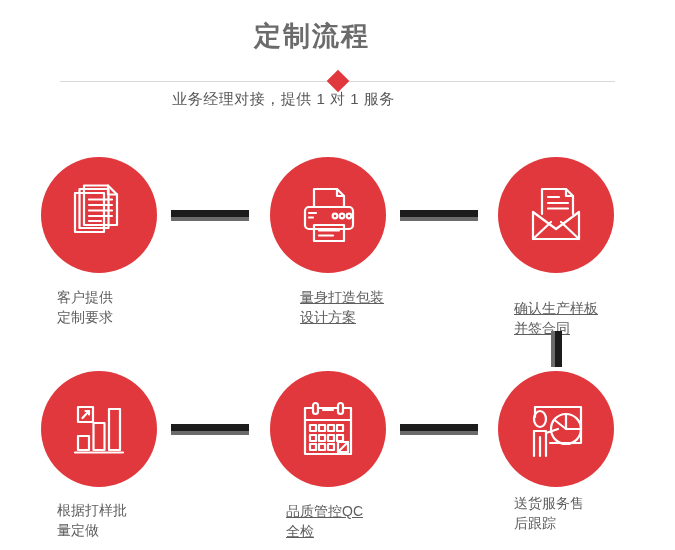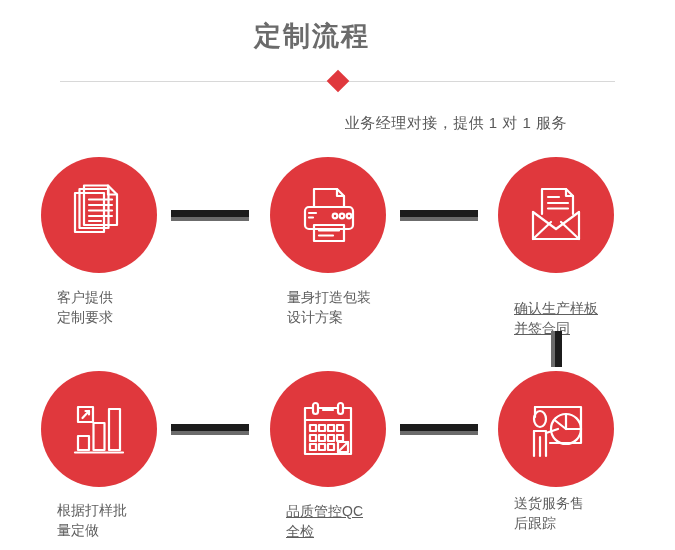--- a/index.html
+++ b/index.html
@@ -58,25 +58,24 @@
     margin-left: -8px;
     margin-top: -8px;
     background: #e0383d;
     transform: rotate(45deg);
   }
   .page-subtitle {
     position: absolute;
     left: 0;
     top: 90px;
     width: 567px;
-    text-align: right;
+    text-align: center;
     font-size: 15px;
     color: #585858;
     letter-spacing: 0.5px;
-    margin-top: 24px;
   }
 
   
   .flow {
     position: absolute;
     left: 0;
     top: 135px;
     width: 557px;
     height: 415px;
   }
@@ -195,21 +194,21 @@
           <path d="M12 33.5 H16"></path>
           <circle cx="38" cy="32" r="2.3"></circle>
           <circle cx="45" cy="32" r="2.3"></circle>
           <circle cx="52" cy="32" r="2.3"></circle>
           <path d="M17 41 H47 V57 H17 Z"></path>
           <path d="M22 46.5 H42"></path>
           <path d="M22 51.5 H36"></path>
         </svg>
       </span>
     </div>
-    <div class="step-label" style="left:58px; top:152px;">量身打造包装
+    <div class="step-label" style="left:71px; top:152px;text-decoration:underline;">量身打造包装
 设计方案</div>
   </div>
 
   <div class="conn-h" style="left:400px; top:75px;">
     <div class="bar-main"></div>
     <div class="bar-shadow"></div>
   </div>
 
   <div class="step" style="left:457px; top:0px;">
     <div class="circle" style="left:41px; top:22px;">

